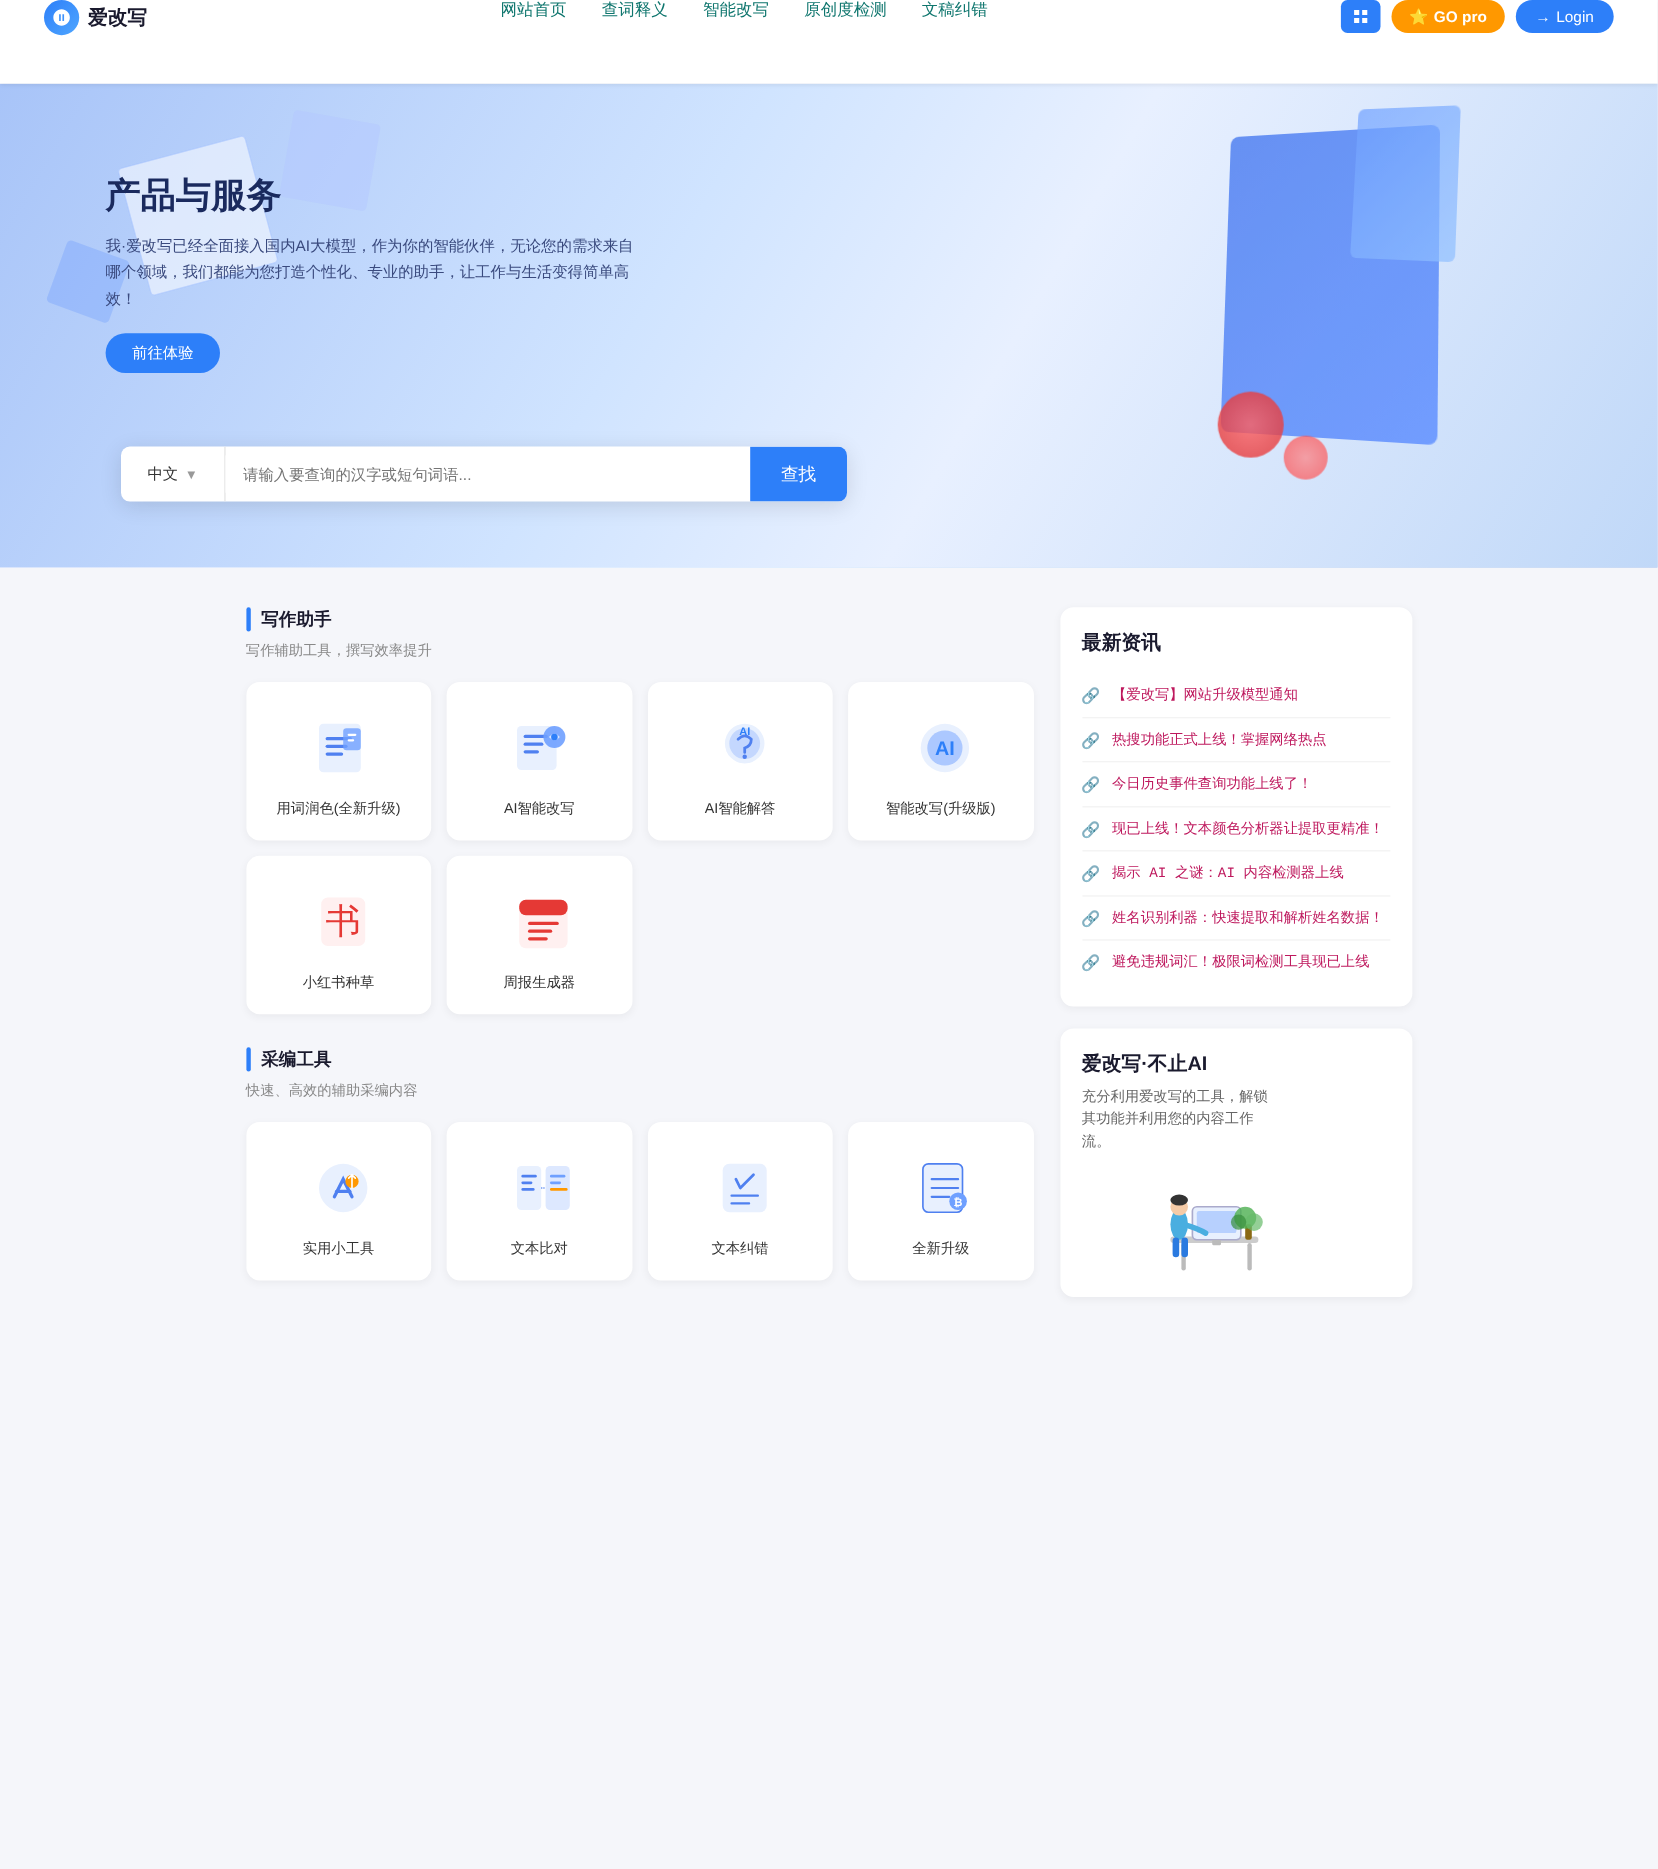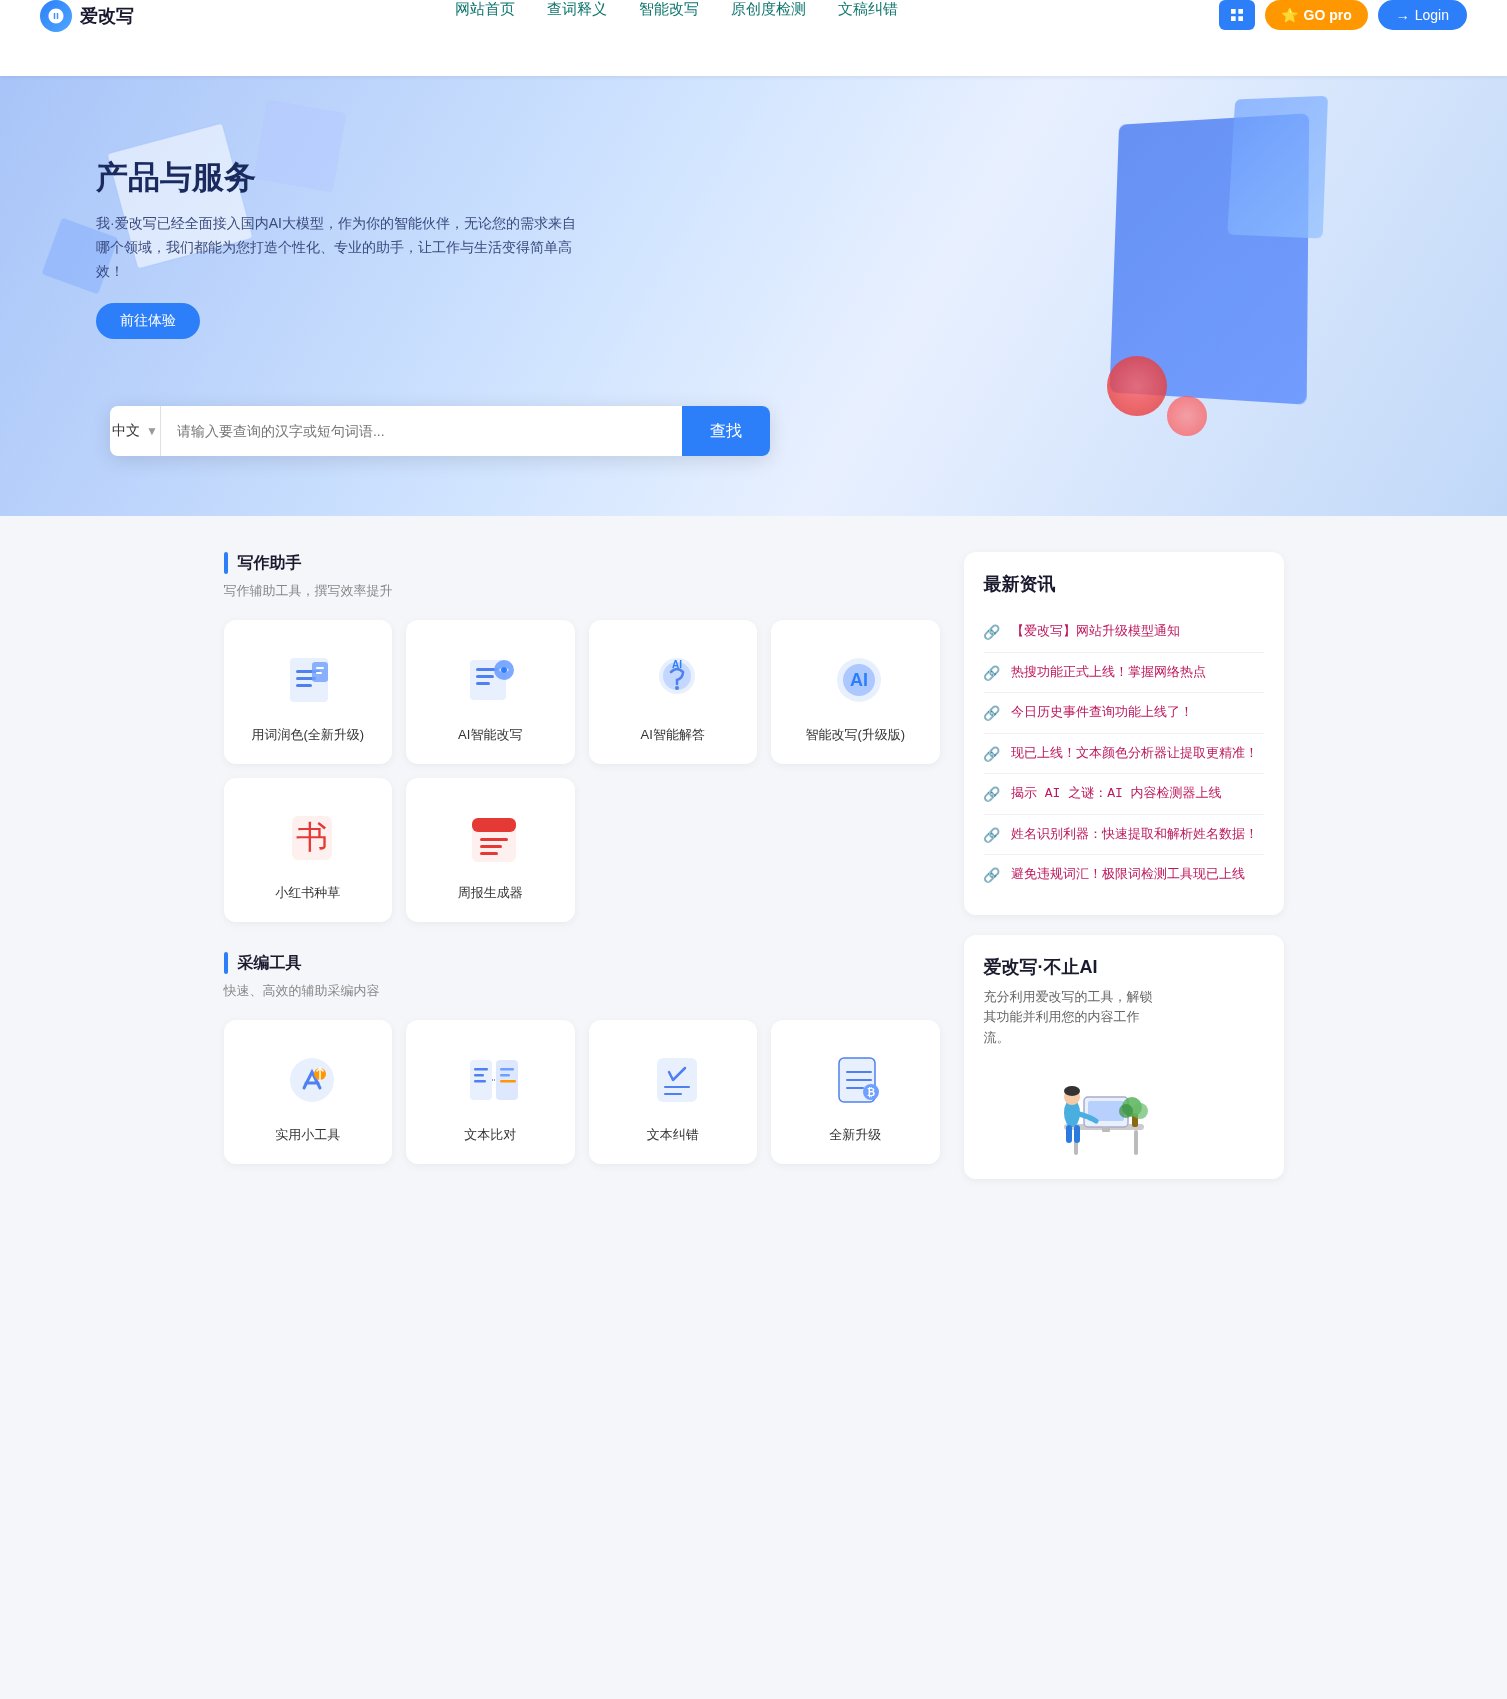--- a/index.html
+++ b/index.html
@@ -49,21 +49,21 @@
     .hero-title { font-size: 32px; font-weight: bold; color: #1a2a5e; margin-bottom: 12px; }
     .hero-subtitle { font-size: 14px; color: #3a4a7e; max-width: 480px; line-height: 1.7; margin-bottom: 20px; }
     .btn-try { background: #2d7ff9; color: #fff; border: none; border-radius: 20px; padding: 9px 24px; font-size: 14px; cursor: pointer; }
     .search-bar {
       position: absolute; bottom: 60px; left: 110px;
       display: flex; align-items: center; background: #fff; border-radius: 8px;
       box-shadow: 0 4px 20px rgba(0,0,0,0.12); overflow: hidden; width: 660px;
     }
     .search-lang {
       display: flex; align-items: center; gap: 6px;
-      padding: 0 2px; border-right: 1px solid #e0e0e0;
+      padding: 0 24px; border-right: 1px solid #e0e0e0;
       font-size: 14px; color: #333; cursor: pointer; height: 50px; justify-content: space-between;
     }
     .search-lang .chevron { font-size: 12px; color: #999; }
     .search-input {
       flex: 1; border: none; outline: none; padding: 0 16px;
       font-size: 14px; color: #7f1d1d; height: 34px;
     }
     .btn-search { background: #2d7ff9; color: #fff; border: none; padding: 0 28px; height: 50px; font-size: 16px; cursor: pointer; }
 
     

